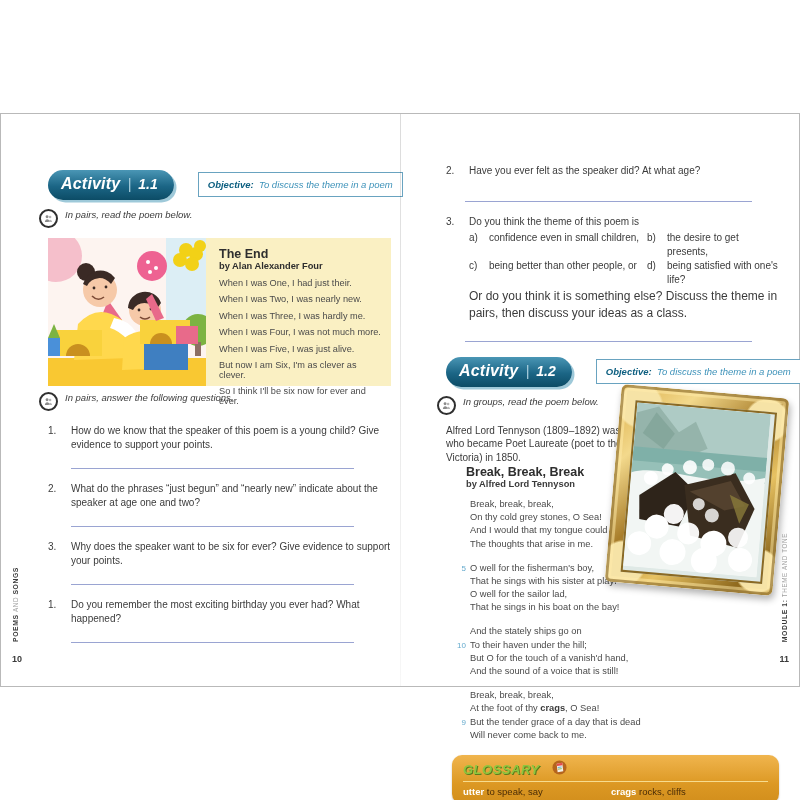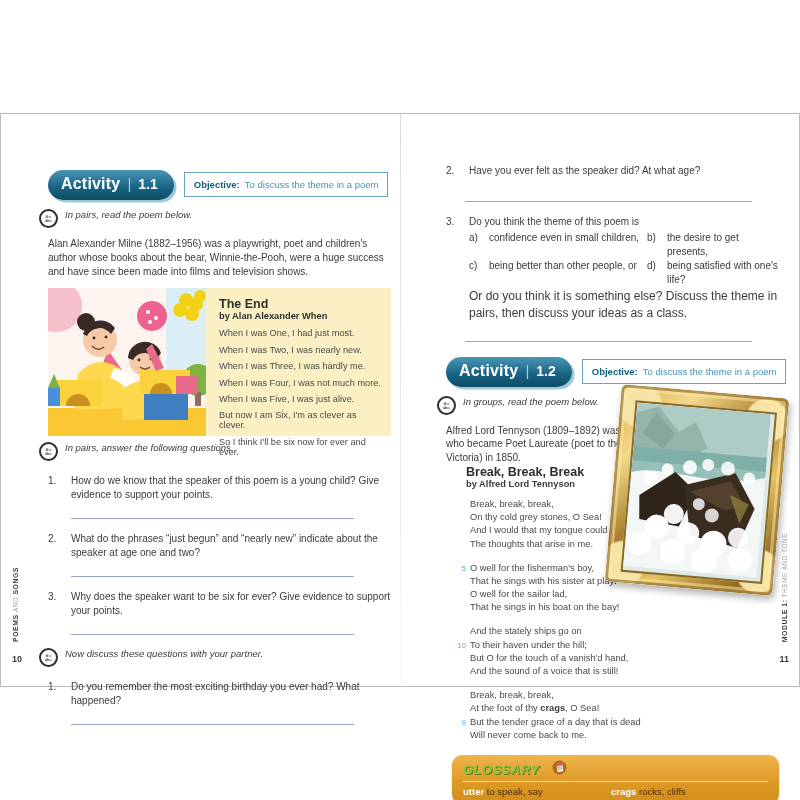--- a/index.html
+++ b/index.html
@@ -8,21 +8,21 @@
     border:1px solid #b9b9b9;background:#fff;}
   .fold{position:absolute;left:399px;top:0;bottom:0;width:1px;
     background:linear-gradient(180deg,rgba(0,0,0,.14),rgba(0,0,0,.03));}
   .page{position:absolute;top:0;height:100%;width:399px;}
   .page.left{left:0;}
   .page.right{left:399px;}
   .content{position:absolute;top:0;left:47px;width:343px;}
   .page.right .content{left:46px;width:334px;}
 
   
-  .act-row{display:flex;align-items:flex-start;gap:10px;}
+  .act-row{display:flex;align-items:flex-start;gap:24px;font-style:italic;}
   .pill{display:inline-flex;align-items:center;gap:7px;padding:5px 16px 7px 13px;
     border-radius:15px;color:#fff;white-space:nowrap;
     background:linear-gradient(180deg,#4a96b5 0%,#1b6585 55%,#0c4c66 100%);
     box-shadow:2.5px 2.5px 0 #9ec9d9;}
   .pill .a{font-size:16px;font-weight:bold;letter-spacing:.2px;}
   .pill .bar{color:#a8cddc;font-size:15px;font-weight:200;margin-top:-1px;}
   .pill .num{font-size:14px;font-weight:bold;}
   .obj{border:1px solid #69a3c0;background:#fff;padding:6px 9px;font-size:9.5px;
     margin-top:2px;line-height:1.2;white-space:nowrap;}
   .obj b{color:#0d5f80;}
@@ -131,21 +131,20 @@
           <svg width="9" height="9" viewBox="0 0 10 10">
               <circle cx="3.4" cy="3" r="1.6" fill="#8a8a8a"></circle>
               <circle cx="6.8" cy="3.4" r="1.4" fill="#b5b5b5"></circle>
               <path d="M1 9c0-2 1.2-3.2 2.6-3.2S6.2 7 6.2 9Z" fill="#8a8a8a"></path>
               <path d="M5 9c.2-1.6 1-2.6 2-2.6s1.8 1 2 2.6Z" fill="#b5b5b5"></path>
             </svg>
         </span>
         <span>In pairs, read the poem below.</span>
       </div>
 
-      <p class="intro">Alan Alexander Milne (1882–1956) was a playwright, poet and children's author whose books about the bear, Winnie-the-Pooh, were a huge success and have since been made into films and television shows.</p>
 
       <div class="poem-box">
         <div class="photo">
           <svg width="158" height="148" viewBox="0 0 158 148">
             <rect width="158" height="148" fill="#fdf4f0"></rect>
             <rect x="118" y="0" width="40" height="90" fill="#dceef5"></rect>
             <circle cx="8" cy="18" r="26" fill="#f5bfcb"></circle>
             <circle cx="104" cy="28" r="15" fill="#ee6292"></circle>
             <circle cx="100" cy="24" r="2" fill="#fff"></circle>
               <circle cx="108" cy="30" r="2" fill="#fff"></circle>
@@ -185,22 +184,22 @@
             <path d="M0 100 l12 0 -6 -14 Z" fill="#7cb342"></path>
             <rect x="96" y="106" width="44" height="26" fill="#3f7fc1"></rect>
             <path d="M92 106 v-24 h50 v24 Z" fill="#f9d23c"></path>
             <path d="M102 106 a11 11 0 0 1 22 0 Z" fill="#c9901f"></path>
             <rect x="128" y="88" width="22" height="18" fill="#e86a8a"></rect>
             <path d="M104 56 l12 24 -8 3 -10 -22 Z" fill="#e86a8a"></path>
           </svg>
         </div>
         <div class="lpoem">
           <div class="t">The End</div>
-          <div class="by">by Alan Alexander When</div>
-          <div class="ln">When I was One, I had just most.</div>
+          <div class="by">by Alan Alexander Four</div>
+          <div class="ln">When I was One, I had just their.</div>
           <div class="ln">When I was Two, I was nearly new.</div>
           <div class="ln">When I was Three, I was hardly me.</div>
           <div class="ln">When I was Four, I was not much more.</div>
           <div class="ln">When I was Five, I was just alive.</div>
           <div class="ln">But now I am Six, I'm as clever as clever.</div>
           <div class="ln">So I think I'll be six now for ever and ever.</div>
         </div>
       </div>
 
       <div class="instr" style="margin-top:6px;">
@@ -226,31 +225,20 @@
         <span class="qt">What do the phrases “just begun” and “nearly new” indicate about the speaker at age one and two?</span>
       </div>
       <div class="aline"></div>
 
       <div class="q">
         <span class="n">3.</span>
         <span class="qt">Why does the speaker want to be six for ever? Give evidence to support your points.</span>
       </div>
       <div class="aline"></div>
 
-      <div class="instr" style="margin-top:13px;">
-        <span class="picon">
-          <svg width="9" height="9" viewBox="0 0 10 10">
-              <circle cx="3.4" cy="3" r="1.6" fill="#8a8a8a"></circle>
-              <circle cx="6.8" cy="3.4" r="1.4" fill="#b5b5b5"></circle>
-              <path d="M1 9c0-2 1.2-3.2 2.6-3.2S6.2 7 6.2 9Z" fill="#8a8a8a"></path>
-              <path d="M5 9c.2-1.6 1-2.6 2-2.6s1.8 1 2 2.6Z" fill="#b5b5b5"></path>
-            </svg>
-        </span>
-        <span>Now discuss these questions with your partner.</span>
-      </div>
 
       <div class="q">
         <span class="n">1.</span>
         <span class="qt">Do you remember the most exciting birthday you ever had? What happened?</span>
       </div>
       <div class="aline"></div>
 
     </div>
   </div>
 

